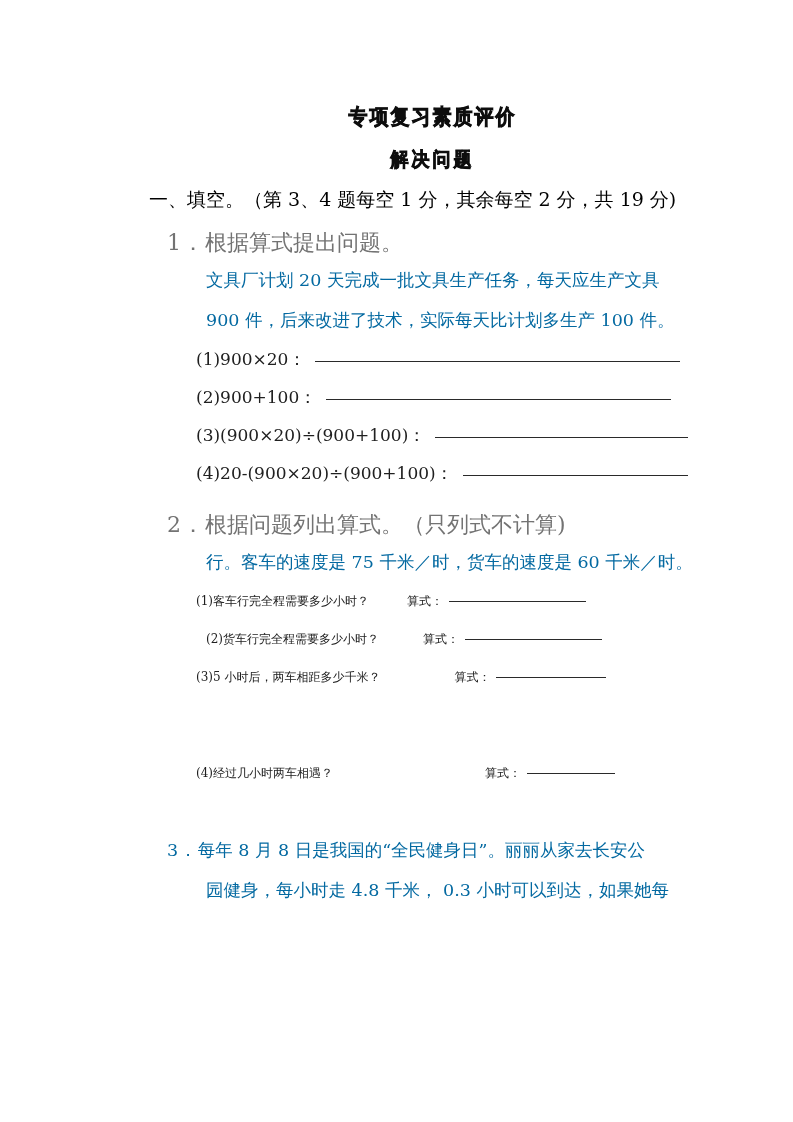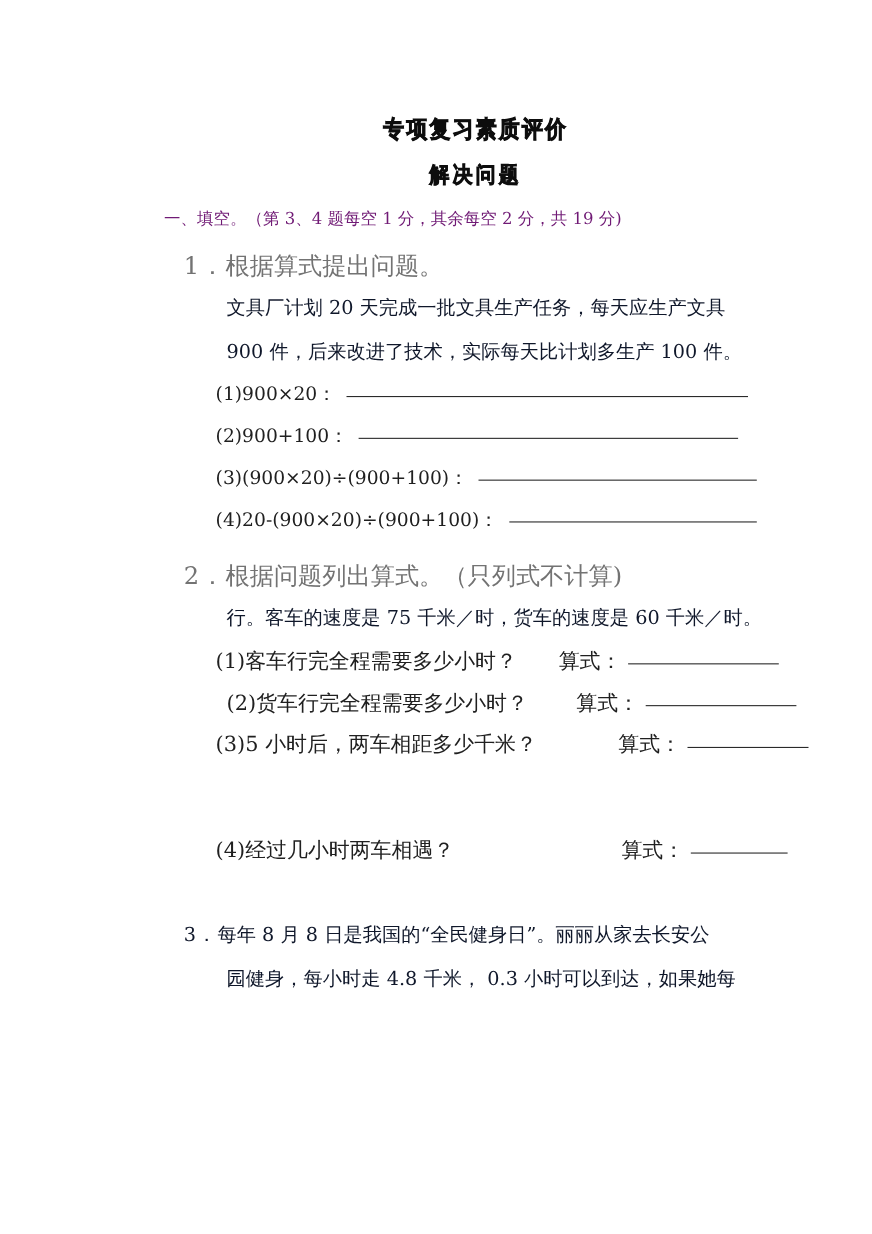--- a/index.html
+++ b/index.html
@@ -56,42 +56,42 @@
 
   
   .content {
     position: absolute;
     left: 113px;
     top: 186px;
     width: 570px;
   }
 
   .section-head {
-    font-size: 15px;
+    font-size: 19px;
     line-height: 26px;
-    color: #701a75;
+    color: #000000;
     white-space: nowrap;
     margin-bottom: 14px;
   }
 
   .q-block { margin-bottom: 2px; }
 
   .q-title {
     font-size: 22px;
     line-height: 34px;
     color: #737373;
     padding-left: 18px;
     white-space: nowrap;
   }
   .q-num { letter-spacing: 1px; }
 
   .q-body {
     font-size: 17.5px;
     line-height: 40px;
-    color: #0f172a;
+    color: #0369a1;
     padding-left: 57px;
     white-space: nowrap;
   }
 
   
   .sub {
     font-size: 17px;
     line-height: 38px;
     color: #202020;
     padding-left: 47px;
@@ -109,21 +109,21 @@
     top: -3px;
   }
 
   .sub.w1  .rule { width: 365px; }
   .sub.w2  .rule { width: 345px; }
   .sub.w3  .rule { width: 253px; }
   .sub.w4  .rule { width: 225px; }
 
   
   .row2 {
-    font-size: 19px;
+    font-size: 12px;
     line-height: 38px;
     color: #202020;
     display: flex;
     align-items: baseline;
     white-space: nowrap;
     padding-left: 47px;
   }
   .row2.indent { padding-left: 57px; }
   .row2 .spacer-a { display: inline-block; width: 38px; flex: 0 0 auto; }
   .row2 .spacer-b { display: inline-block; width: 44px; flex: 0 0 auto; }

